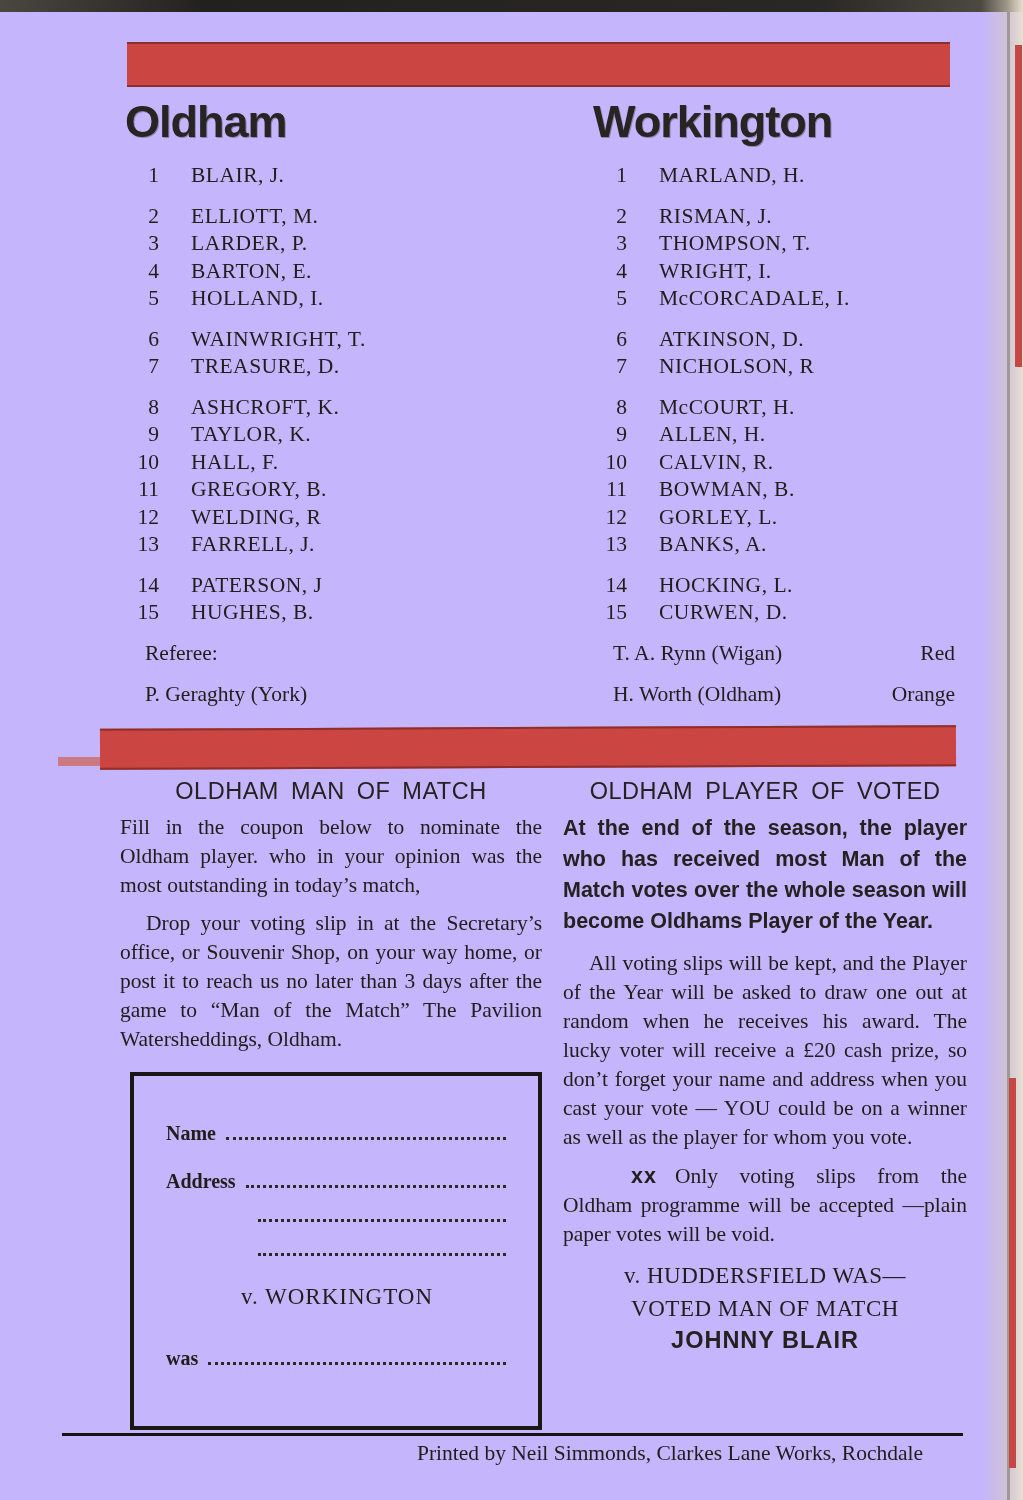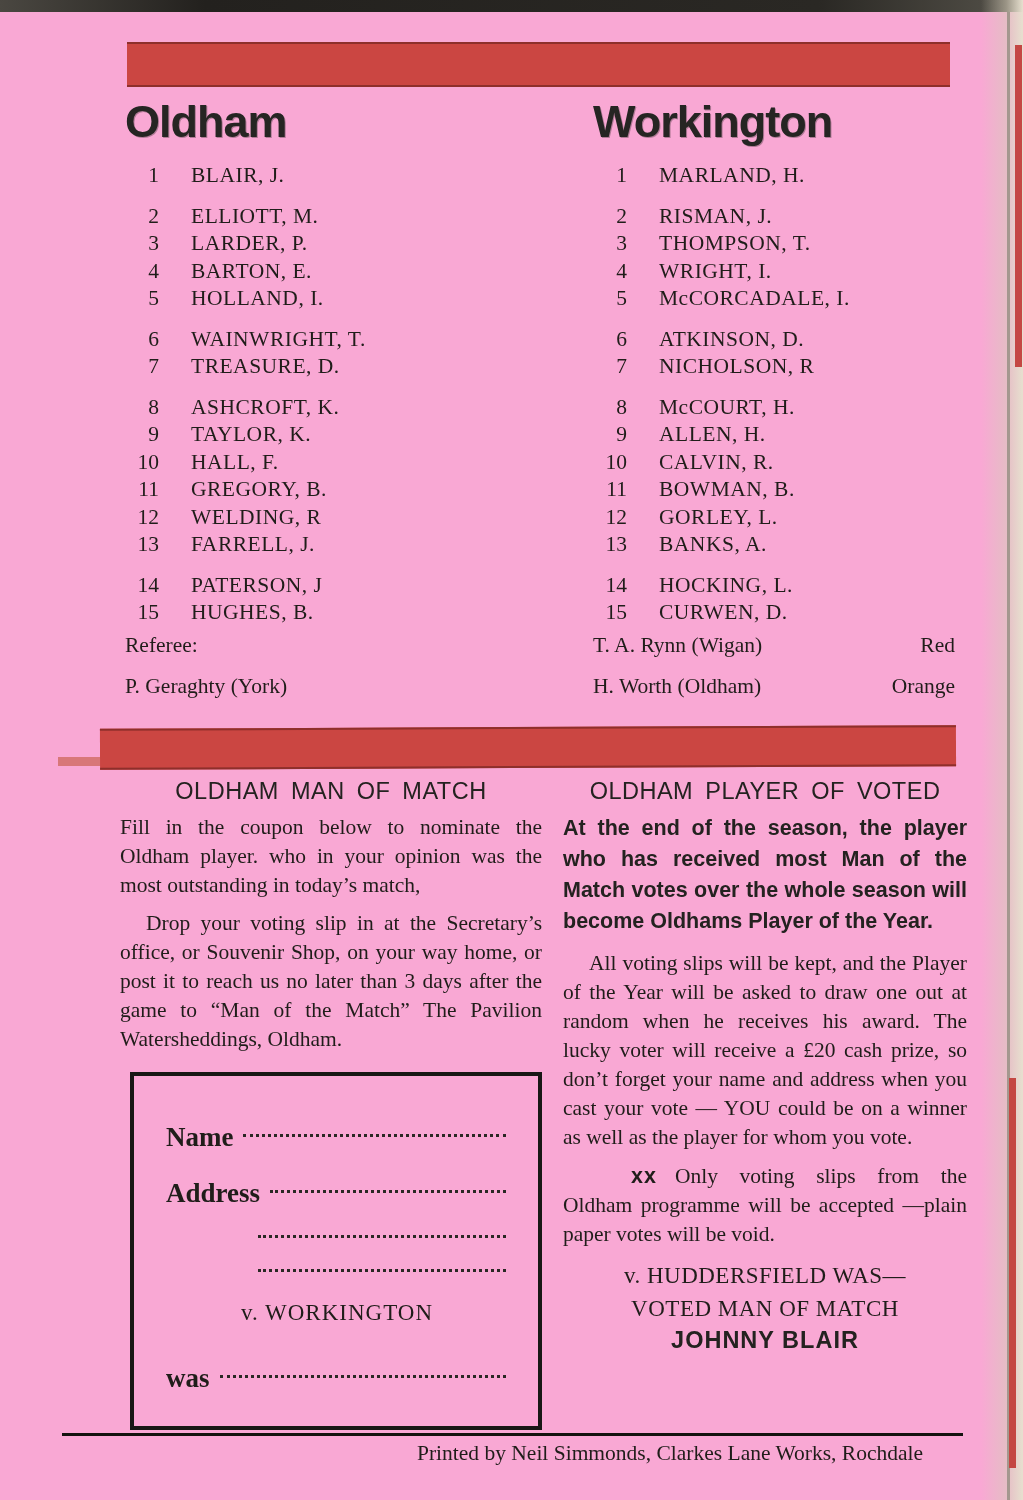--- a/index.html
+++ b/index.html
@@ -1,19 +1,19 @@
 <!DOCTYPE html>
 <html><head>
 <meta charset="utf-8">
 <style>
   * { margin:0; padding:0; box-sizing:border-box; }
   html,body { background:#d8d4c8; }
   .page {
     position:relative; width:1023px; height:1500px; margin:0 auto;
-    background:#f9a8d4; overflow:hidden; color:#201d1a;
+    background:#c4b5fd; overflow:hidden; color:#201d1a;
     font-family:"Liberation Serif", serif;
   }
   
   .edge-top { position:absolute; left:0; top:0; width:100%; height:12px;
     background:linear-gradient(90deg,#4a4741,#23211e 20%,#2a2824 80%,#55524a); }
   .edge-right-shade { position:absolute; right:0; top:0; width:42px; height:100%;
     background:linear-gradient(90deg, rgba(214,205,185,0) 0%, rgba(214,205,185,.55) 60%, #e7e0cf 100%); }
   .edge-right-line { position:absolute; right:13px; top:12px; width:3px; height:1488px;
     background:#8e897b; opacity:.75; }
   .red-sliver-a { position:absolute; right:1px; top:45px; width:7px; height:322px; background:#c44743; }
@@ -34,21 +34,21 @@
     text-shadow:1px 1px 0 rgba(40,38,35,.35); margin-bottom:14px;
   }
   .roster { font-size:21.5px; line-height:27.5px; }
   .player-row { display:flex; }
   .player-row.gap { margin-top:13px; }
   .player-num { width:34px; text-align:right; flex:0 0 34px; }
   .player-name { margin-left:32px; letter-spacing:.5px; }
 
   
   .officials { position:absolute; left:125px; top:633px; width:830px; font-size:21.5px; }
-  .off-row { display:flex; height:41px; align-items:flex-start; }
+  .off-row { display:flex; height:41px; align-items:center;margin-left:20px; }
   .off-left { width:468px; flex:0 0 468px; }
   .off-right { flex:1; display:flex; justify-content:space-between; }
 
   
   .col { position:absolute; top:778px; }
   .col.west { left:120px; width:422px; }
   .col.east { left:563px; width:404px; }
   .sec-head {
     font-family:"Liberation Sans", sans-serif; font-weight:400; font-size:23.5px;
     letter-spacing:.5px; word-spacing:5px; text-align:center; color:#242220; margin-bottom:8px;
@@ -58,21 +58,21 @@
   .para + .para { margin-top:9px; }
   .para-bold {
     font-family:"Liberation Sans", sans-serif; font-weight:700;
     font-size:21.5px; line-height:31px; text-align:justify; color:#242220; margin-bottom:12px;
   }
   .marker { font-family:"Liberation Sans", sans-serif; font-weight:700; letter-spacing:1px; padding-right:18px; }
 
   
   .coupon { position:absolute; left:130px; top:1072px; width:412px; height:358px;
     border:4px solid #181715; padding:46px 30px 0 32px; background:transparent; }
-  .dot-row { display:flex; align-items:center; font-weight:700; font-size:27px; }
+  .dot-row { display:flex; align-items:flex-end; font-weight:700; font-size:20px; }
   .dot-row .dots { flex:1; border-bottom:3px dotted #2a2824; margin:0 2px 5px 10px; height:1px; }
   .dot-row.r2 { margin-top:25px; }
   .dot-row.plain { margin-top:26px; }
   .dot-row.plain .dots { margin-left:92px; }
   .coupon-center { text-align:center; font-size:23px; line-height:32px; margin-top:20px; }
   .coupon-center .caps { letter-spacing:1px; }
   .dot-row.was { margin-top:34px; }
 
   .voted { text-align:center; font-size:23px; line-height:33px; letter-spacing:.5px; margin-top:10px; }
   .voted-name { font-family:"Liberation Sans", sans-serif; font-weight:700; font-size:23.5px;

